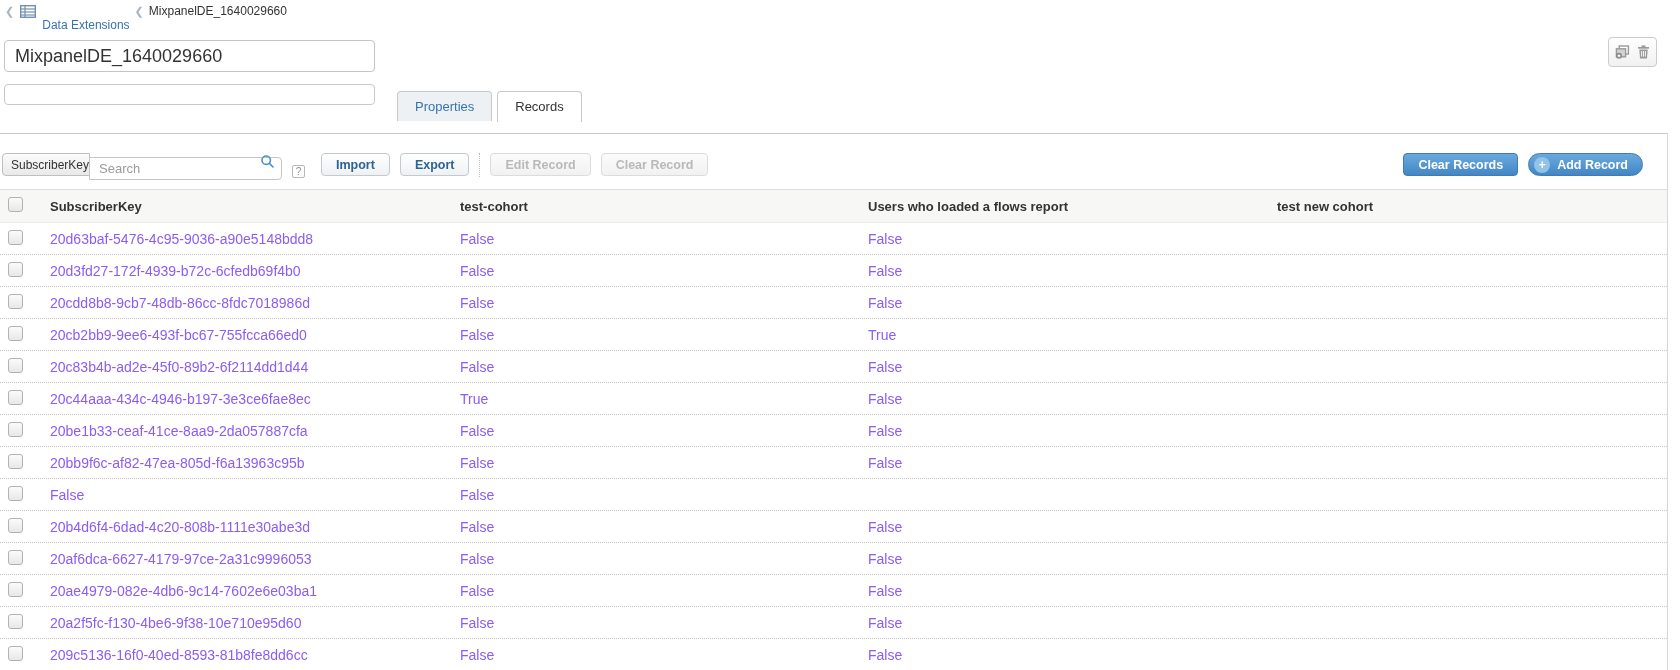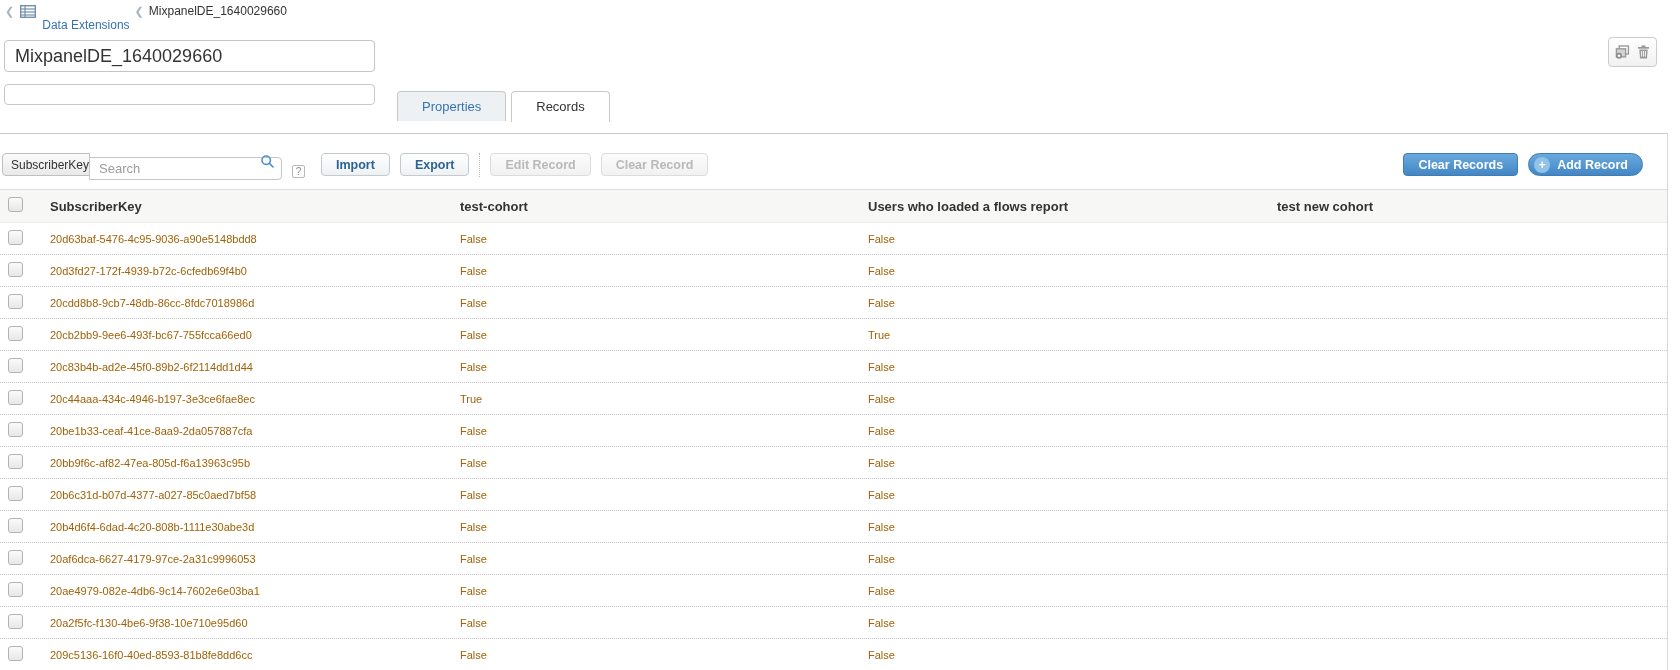--- a/index.html
+++ b/index.html
@@ -26,21 +26,21 @@
                 font-family:"Liberation Sans",sans-serif; }
 
   .icon-group { position:absolute; left:1608px; top:37px; width:49px; height:30px;
                 border:1px solid #ccc; border-radius:4px;
                 background:linear-gradient(#ffffff,#f1f1f1);
                 display:flex; align-items:center; justify-content:center; gap:7px; }
   .icon-btn { display:inline-flex; cursor:pointer; }
 
   
   .tabs { position:absolute; left:397px; top:91px; display:flex; gap:5px; z-index:3; }
-  .tab { height:30px; line-height:29px; padding:0 24px; font-size:13px;
+  .tab { height:30px; line-height:29px; padding:0 17px; font-size:13px;
          border:1px solid #c9c9c9; border-bottom:none; border-radius:4px 4px 0 0;
          cursor:pointer; }
   .tab.inactive { background:#eef1f3; color:#3573b1; }
   .tab.active { background:#fff; color:#333; height:31px; margin-bottom:-1px; }
 
   
   .records-panel { position:absolute; left:0; top:133px; width:1668px; height:545px;
                    border-top:1px solid #c9c9c9; border-right:1px solid #d7d7d7;
                    background:#fff; }
 
@@ -81,22 +81,22 @@
                  color:#fff; font-size:12px; font-weight:bold; display:flex;
                  align-items:center; justify-content:center; line-height:1; }
 
   
   .grid-row { display:grid; grid-template-columns:42px 410px 408px 409px 1fr;
               align-items:center; }
   .table-header { height:34px; margin-top:13px; background:#f7f7f5;
                   border-top:1px solid #ddd; border-bottom:1px solid #ebebe9;
                   font-weight:bold; font-size:13px; color:#333; }
   .cell { padding-left:8px; overflow:hidden; white-space:nowrap; }
-  .data-row { height:32px; border-bottom:1px dotted #c8c8c8; font-size:11px;
-              color:#a16207; background:#fff; }
+  .data-row { height:32px; border-bottom:1px dotted #c8c8c8; font-size:14px;
+              color:#8b5cf6; background:#fff; }
   .checkbox { width:15px; height:15px; border:1px solid #b2b2b2; border-radius:3px;
               background:linear-gradient(#fbfbfb,#e7e7e7); display:inline-block;
               cursor:pointer; }
 </style>
 </head>
 <body>
 
 <div class="page">
 
   <div class="breadcrumb">
@@ -263,21 +263,20 @@
     <div class="cell">20bb9f6c-af82-47ea-805d-f6a13963c95b</div>
     <div class="cell">False</div>
     <div class="cell">False</div>
     <div class="cell"></div>
   </div>
 
   <div class="grid-row data-row">
     <div class="cell">
       <span class="checkbox"></span>
     </div>
-    <div class="cell">20b6c31d-b07d-4377-a027-85c0aed7bf58</div>
     <div class="cell">False</div>
     <div class="cell">False</div>
     <div class="cell"></div>
   </div>
 
   <div class="grid-row data-row">
     <div class="cell">
       <span class="checkbox"></span>
     </div>
     <div class="cell">20b4d6f4-6dad-4c20-808b-1111e30abe3d</div>

